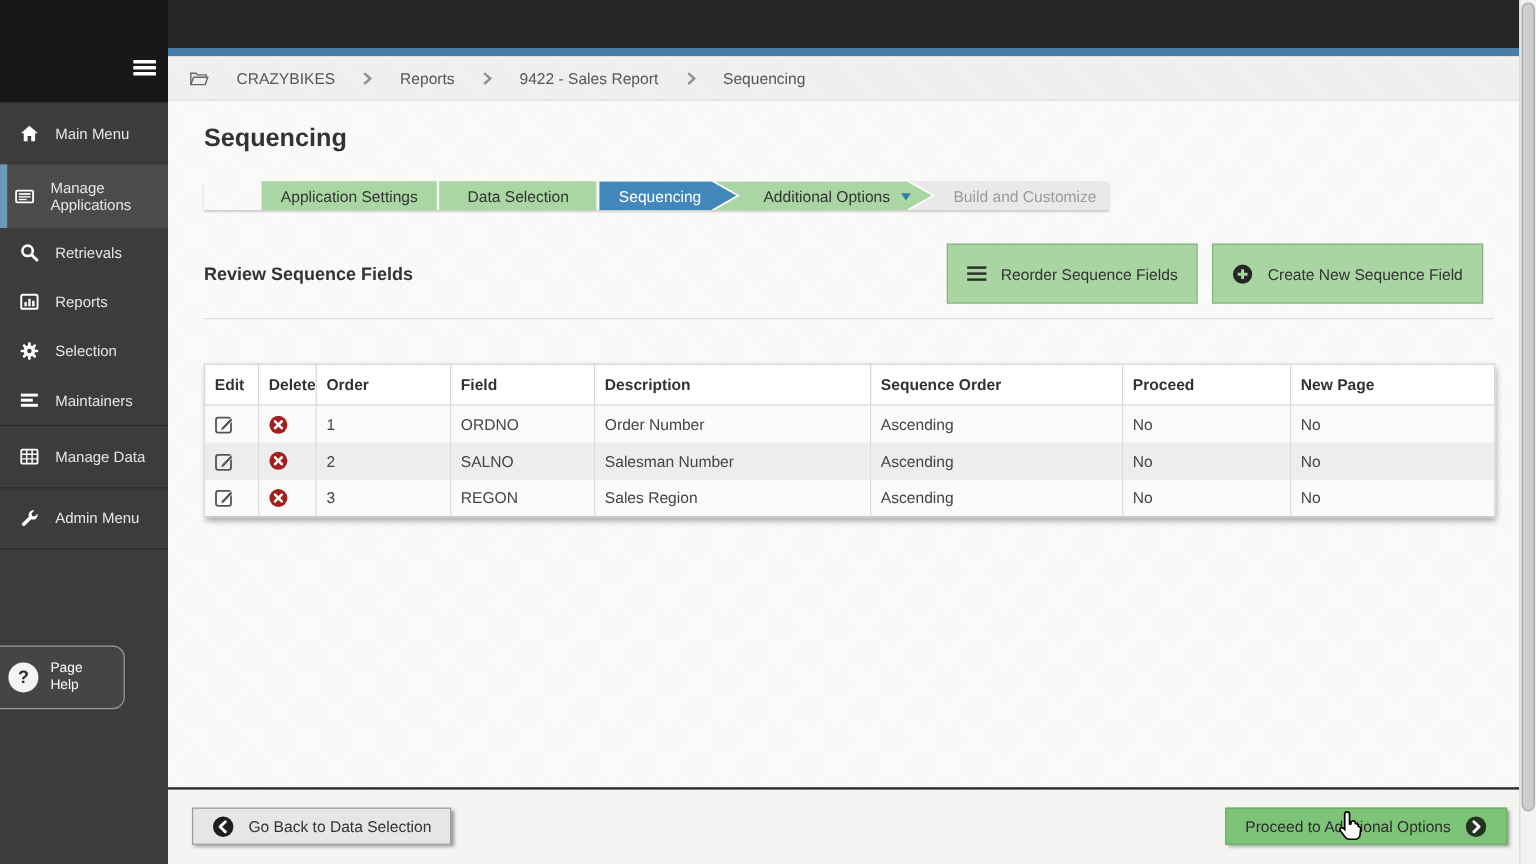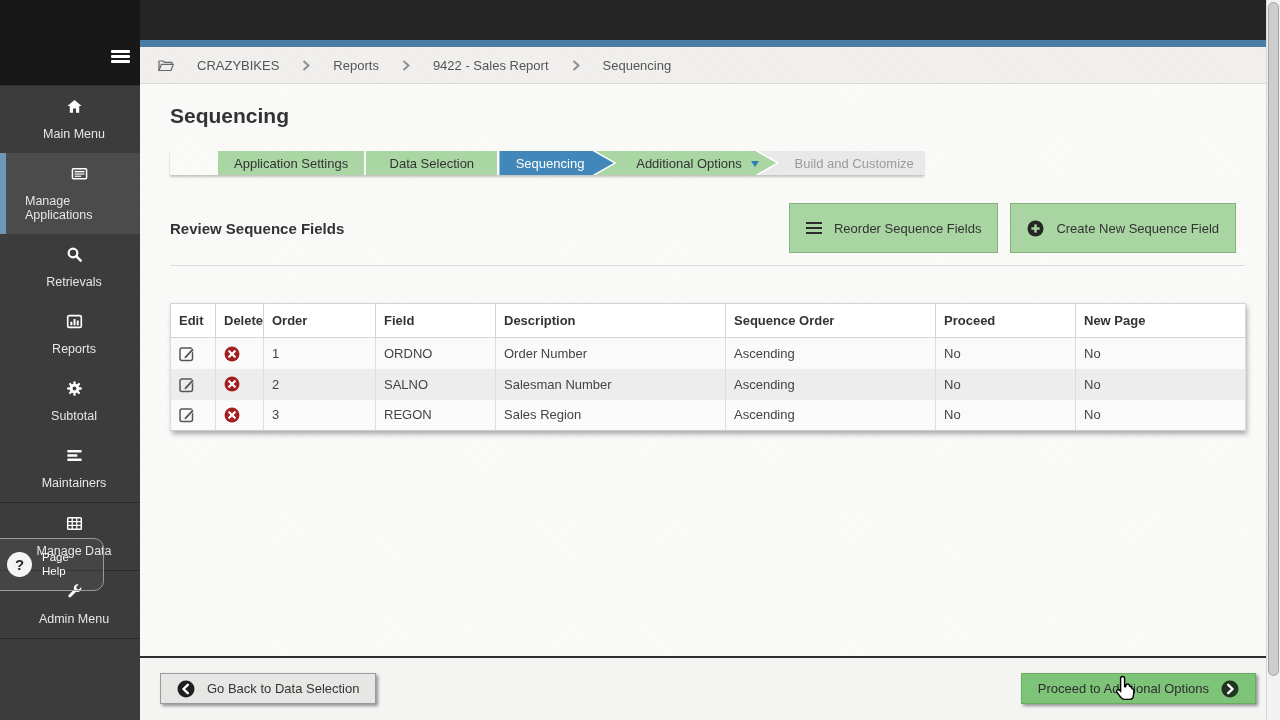--- a/index.html
+++ b/index.html
@@ -8,24 +8,24 @@
 
   
   .topbar { position:absolute; left:140px; top:0; width:1126px; height:40px; background:#262626; }
 
   
   .sidebar { position:absolute; left:0; top:0; width:140px; height:720px; background:#3c3c3c; }
   .sidebar-header { height:85px; background:#181818; position:relative; }
   .hamburger { position:absolute; right:10px; top:50px; width:19px; cursor:pointer; }
   .hamburger i { display:block; height:3px; background:#fff; margin-bottom:2px; border-radius:1px; }
   .nav-item { display:flex; align-items:center; gap:12px; padding:12px 6px 12px 14px; color:#e6e6e6;
-              font-size:12.5px; cursor:pointer; min-height:41px;flex-direction:column; }
+              font-size:12.5px; cursor:pointer; min-height:41px; }
   .nav-item .nico { width:20px; display:flex; justify-content:center; flex:none; }
   .nav-item.first { border-top:1px solid #303030; min-height:52px; }
-  .nav-item.active { background:#4b4b4b; border-left:6px solid #6d98b8; padding-left:19px; min-height:53px; }
+  .nav-item.active { background:#4b4b4b; border-left:6px solid #6d98b8; padding-left:4px; min-height:53px; }
   .nav-item.sect { border-top:1px solid #2b2b2b; min-height:52px; }
   .nav-item.sect-end { border-bottom:1px solid #2b2b2b; }
   .page-help { position:absolute; left:-14px; top:538px; width:118px; border:1px solid #9a9a9a; border-radius:10px;
                background:rgba(255,255,255,0.05); display:flex; align-items:center; gap:10px; padding:11px 6px 11px 20px; cursor:pointer; }
   .ph-circle { width:25px; height:25px; border-radius:50%; background:#f4f4f4; color:#2b2b2b; font-weight:bold;
                font-size:15px; display:flex; align-items:center; justify-content:center; flex:none; }
   .ph-text { color:#fff; font-size:11.5px; width:36px; line-height:1.25; }
 
   
   .main { position:absolute; left:140px; top:40px; width:1126px; height:680px; display:flex; flex-direction:column; }
@@ -164,21 +164,21 @@
             <g fill="#fff">
               <rect x="7.8" y="1.2" width="2.4" height="15.6" rx="1"></rect>
               <rect x="7.8" y="1.2" width="2.4" height="15.6" rx="1" transform="rotate(45 9 9)"></rect>
               <rect x="7.8" y="1.2" width="2.4" height="15.6" rx="1" transform="rotate(90 9 9)"></rect>
               <rect x="7.8" y="1.2" width="2.4" height="15.6" rx="1" transform="rotate(135 9 9)"></rect>
               <circle cx="9" cy="9" r="5.1"></circle>
             </g>
             <circle cx="9" cy="9" r="2" fill="#3c3c3c"></circle>
           </svg>
       </span>
-      <span>Subtotal</span>
+      <span>Selection</span>
     </div>
 
     <div class="nav-item">
       <span class="nico">
         <svg width="17" height="17" viewBox="0 0 18 18">
             <rect x="1.5" y="3.2" width="15" height="2.6" fill="#fff"></rect>
             <rect x="1.5" y="7.7" width="10.5" height="2.6" fill="#fff"></rect>
             <rect x="1.5" y="12.2" width="15" height="2.6" fill="#fff"></rect>
           </svg>
       </span>

